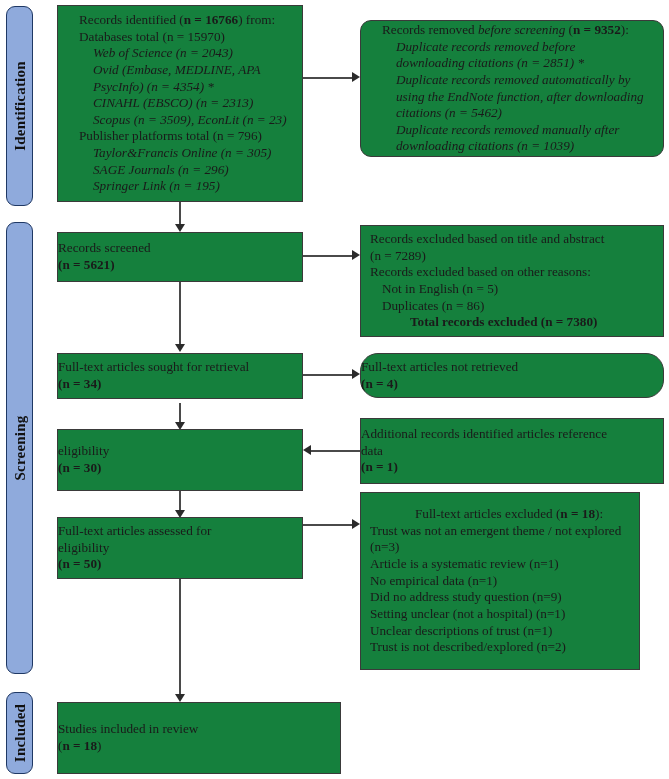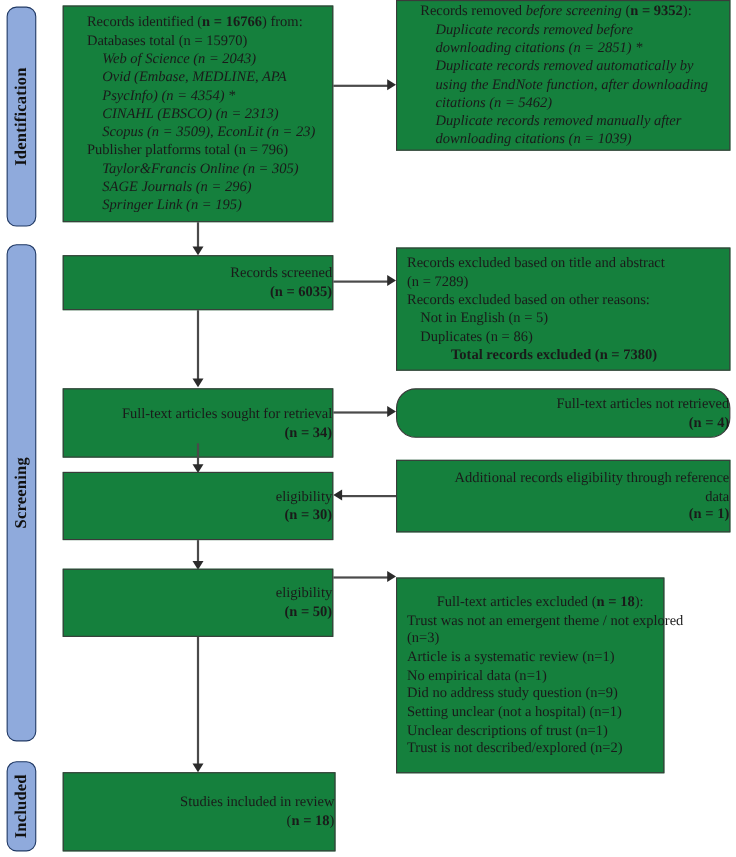--- a/index.html
+++ b/index.html
@@ -40,21 +40,21 @@
     justify-content:center;
   }
   .box.center{align-items:center;text-align:center;}
   .box.left{align-items:flex-start;text-align:left;}
   .line{
     display:block;
     font-size:13.2px;
     line-height:1.26;
     white-space:pre;
   }
-  .box.center .line{width:100%;text-align:right;}
+  .box.center .line{width:100%;text-align:left;}
   .b{font-weight:bold;}
   .it{font-style:italic;}
   .pad{padding:0 9px;}
   .gap{height:9px;}
 
   
   .i1{padding-left:12px;}
   .i2{padding-left:26px;font-style:italic;}
   .i3{padding-left:40px;}
 
@@ -112,57 +112,57 @@
       <span class="line i2">Springer Link (n = 195)</span>
     </div>
   </div>
 
   <div class="vline" style="left:179px;top:202px;height:25px;"></div>
   <div class="arrow-d" style="left:174.5px;top:224px;"></div>
 
   <div class="hline" style="left:303px;top:77px;width:52px;"></div>
   <div class="arrow-r" style="left:352px;top:72.2px;"></div>
 
-  <div class="box left" style="left:360px;top:0;width:304px;height:137px;">
+  <div class="box left" style="left:360px;top:20px;width:304px;height:137px;border-radius:11px;">
     <div class="pad" style="width:100%;">
       <span class="line i1"><span>Records removed </span><span class="it">before screening</span><span> (</span><span class="b">n = 9352</span><span>):</span></span>
       <span class="gap"></span>
       <span class="line i2">Duplicate records removed before</span>
       <span class="line i2">downloading citations (n = 2851) *</span>
       <span class="line i2">Duplicate records removed automatically by</span>
       <span class="line i2">using the EndNote function, after downloading</span>
       <span class="line i2">citations (n = 5462)</span>
       <span class="line i2">Duplicate records removed manually after</span>
       <span class="line i2">downloading citations (n = 1039)</span>
     </div>
   </div>
 
   <div class="box center" style="left:57px;top:232px;width:246px;height:50px;">
     <span class="line">Records screened</span>
-    <span class="line b">(n = 6035)</span>
+    <span class="line b">(n = 5621)</span>
   </div>
 
   <div class="hline" style="left:303px;top:255px;width:52px;"></div>
   <div class="arrow-r" style="left:352px;top:250.2px;"></div>
 
   <div class="vline" style="left:179px;top:282px;height:65px;"></div>
   <div class="arrow-d" style="left:174.5px;top:344px;"></div>
 
   <div class="box left" style="left:360px;top:225px;width:304px;height:112px;">
     <div class="pad" style="width:100%;">
       <span class="line">Records excluded based on title and abstract</span>
       <span class="line">(n = 7289)</span>
       <span class="line">Records excluded based on other reasons:</span>
       <span class="line i1">Not in English (n = 5)</span>
       <span class="line i1">Duplicates (n = 86)</span>
       <span class="line i3 b">Total records excluded (n = 7380)</span>
     </div>
   </div>
 
-  <div class="box center" style="left:57px;top:353px;width:246px;height:63px;padding-left:36px;">
+  <div class="box center" style="left:57px;top:353px;width:246px;height:46px;">
     <span class="line">Full-text articles sought for retrieval</span>
     <span class="line b">(n = 34)</span>
   </div>
 
   <div class="hline" style="left:303px;top:374px;width:52px;"></div>
   <div class="arrow-r" style="left:352px;top:369.2px;"></div>
 
   <div class="vline" style="left:179px;top:403px;height:22px;"></div>
   <div class="arrow-d" style="left:174.5px;top:422px;"></div>
 
@@ -176,49 +176,50 @@
     <span class="line b">(n = 30)</span>
   </div>
 
   <div class="hline" style="left:310px;top:450px;width:50px;"></div>
   <div class="arrow-l" style="left:303px;top:445.2px;"></div>
 
   <div class="vline" style="left:179px;top:491px;height:22px;"></div>
   <div class="arrow-d" style="left:174.5px;top:510px;"></div>
 
   <div class="box center" style="left:360px;top:418px;width:304px;height:66px;">
-    <span class="line">Additional records eligibility through reference</span>
+    <span class="line">Additional records identified articles reference</span>
     <span class="line">data</span>
     <span class="line b">(n = 1)</span>
   </div>
 
   <div class="box center" style="left:57px;top:517px;width:246px;height:62px;">
+    <span class="line">Full-text articles assessed for</span>
     <span class="line">eligibility</span>
     <span class="line b">(n = 50)</span>
   </div>
 
   <div class="hline" style="left:303px;top:524px;width:52px;"></div>
   <div class="arrow-r" style="left:352px;top:519.2px;"></div>
 
   <div class="vline" style="left:179px;top:579px;height:118px;"></div>
   <div class="arrow-d" style="left:174.5px;top:694px;"></div>
 
-  <div class="box left" style="left:360px;top:492px;width:244px;height:178px;margin-top:33px;">
+  <div class="box left" style="left:360px;top:492px;width:280px;height:178px;">
     <div class="pad" style="width:100%;">
       <span class="line" style="text-align:center;"><span>Full-text articles excluded (</span><span class="b">n = 18</span><span>):</span></span>
       <span class="gap"></span>
       <span class="line">Trust was not an emergent theme / not explored</span>
       <span class="line">(n=3)</span>
       <span class="line">Article is a systematic review (n=1)</span>
       <span class="line">No empirical data (n=1)</span>
       <span class="line">Did no address study question (n=9)</span>
       <span class="line">Setting unclear (not a hospital) (n=1)</span>
       <span class="line">Unclear descriptions of trust (n=1)</span>
       <span class="line">Trust is not described/explored (n=2)</span>
     </div>
   </div>
 
-  <div class="box center" style="left:57px;top:702px;width:248px;height:72px;">
+  <div class="box center" style="left:57px;top:702px;width:284px;height:72px;">
     <span class="line">Studies included in review</span>
     <span class="line"><span>(</span><span class="b">n = 18</span><span>)</span></span>
   </div>
 
 </div>
 
 </body></html>

